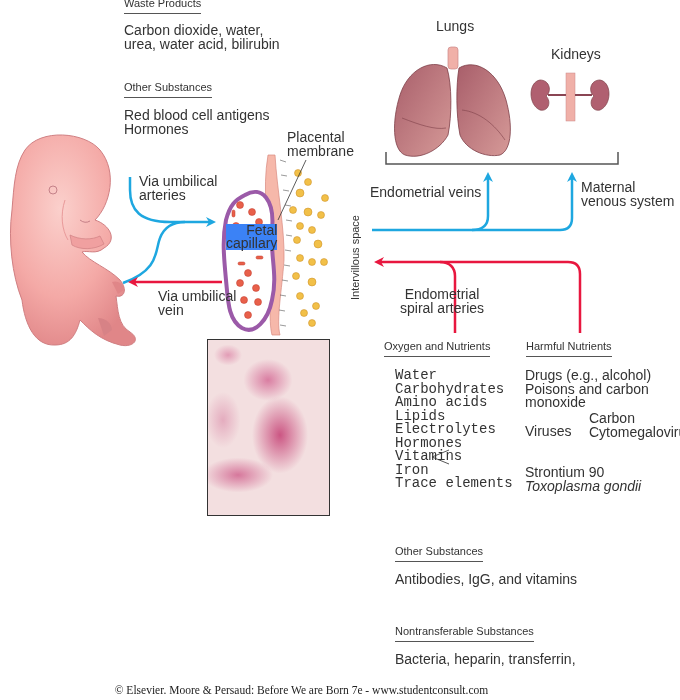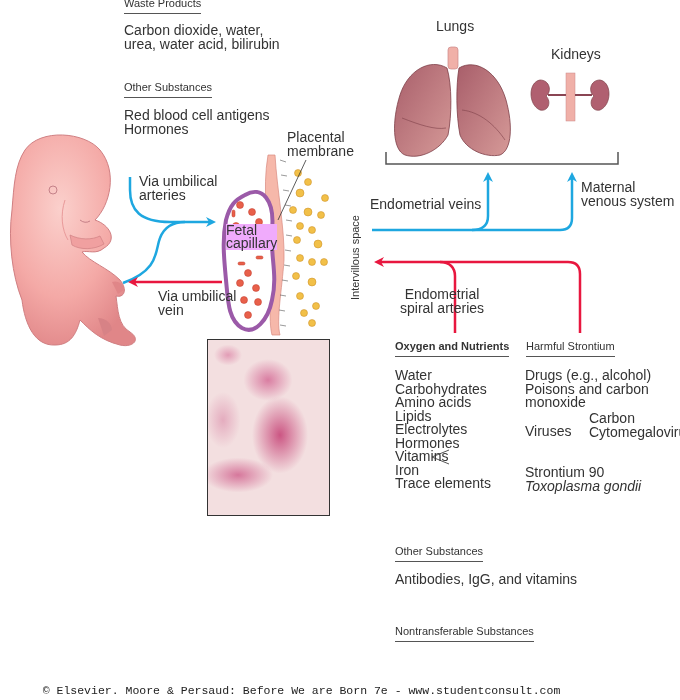--- a/index.html
+++ b/index.html
@@ -6,21 +6,21 @@
   body { width: 680px; height: 700px; position: relative; overflow: hidden;
          font-family: "Liberation Sans", sans-serif; color: #333333; }
   .txt { position: absolute; font-size: 14px; line-height: 13.5px; color: #333333; white-space: nowrap; }
   .hdr { position: absolute; font-size: 11px; line-height: 13px; color: #333333; white-space: nowrap;
          padding-bottom: 3px; border-bottom: 1.5px solid #555555; }
   .lines div { white-space: nowrap; }
   svg.art { position: absolute; left: 0; top: 0; }
   .rot { position: absolute; font-size: 11px; color: #333; white-space: nowrap;
          transform: rotate(-90deg); transform-origin: left top; }
   .footer { position: absolute; left: 0; width: 603px; top: 684px; text-align: center;
-            font-family: Liberation Mono, monospace; font-size: 11.5px; color: #222; }
+            font-family: Liberation Serif, serif; font-size: 11.5px; color: #222; }
   .italic { font-style: italic; }
   .micro { position: absolute; left: 207px; top: 339px; width: 121px; height: 175px;
            border: 1.5px solid #333; overflow: hidden;
            background:
              radial-gradient(ellipse 40px 55px at 72px 95px, rgba(190,40,100,0.75), rgba(190,40,100,0) 70%),
              radial-gradient(ellipse 35px 30px at 60px 40px, rgba(200,60,120,0.6), rgba(200,60,120,0) 70%),
              radial-gradient(ellipse 50px 25px at 30px 135px, rgba(195,50,110,0.6), rgba(195,50,110,0) 70%),
              radial-gradient(ellipse 25px 40px at 15px 80px, rgba(210,110,150,0.45), rgba(210,110,150,0) 70%),
              radial-gradient(ellipse 20px 15px at 20px 15px, rgba(210,90,140,0.5), rgba(210,90,140,0) 70%),
              #f3dfe0; }
@@ -155,63 +155,63 @@
 </div>
 
 <div class="txt" style="left:436px; top:20px;">Lungs</div>
 <div class="txt" style="left:551px; top:48px;">Kidneys</div>
 
 <div class="txt lines" style="left:287px; top:131px;">
   <div>Placental</div>
   <div>membrane</div>
 </div>
 
-<div class="txt lines" style="left:226px; top:224px; text-align:left; background:#f0abfc; line-height:13px;">
+<div class="txt lines" style="left:226px; top:224px; text-align:right; background:#3b82f6; line-height:13px;">
   <div>Fetal</div>
   <div>capillary</div>
 </div>
 
 <div class="rot" style="left:349px; top:300px;">Intervillous space</div>
 
 <div class="txt lines" style="left:139px; top:175px;">
   <div>Via umbilical</div>
   <div>arteries</div>
 </div>
 
 <div class="txt lines" style="left:158px; top:290px;">
   <div>Via umbilical</div>
   <div>vein</div>
 </div>
 
-<div class="txt" style="left:370px; top:198px;text-align:center;">Endometrial veins</div>
+<div class="txt" style="left:370px; top:186px;text-align:center;">Endometrial veins</div>
 
 <div class="txt lines" style="left:581px; top:181px;">
   <div>Maternal</div>
   <div>venous system</div>
 </div>
 
 <div class="txt lines" style="left:372px; top:288px; text-align:center;margin-left:28px;">
   <div>Endometrial</div>
   <div>spiral arteries</div>
 </div>
 
-<div class="hdr" style="left:395px; top:340px;font-weight:bold;">Oxygen and Nutrients</div>
-<div class="txt lines" style="left:395px; top:369px;">
+<div class="hdr" style="left:384px; top:340px;">Oxygen and Nutrients</div>
+<div class="txt lines" style="left:395px; top:369px;font-family:Liberation Mono, monospace;">
   <div>Water</div>
   <div>Carbohydrates</div>
   <div>Amino acids</div>
   <div>Lipids</div>
   <div>Electrolytes</div>
   <div>Hormones</div>
   <div>Vitamins</div>
   <div>Iron</div>
   <div>Trace elements</div>
 </div>
 
-<div class="hdr" style="left:526px; top:340px;">Harmful Strontium</div>
+<div class="hdr" style="left:526px; top:340px;">Harmful Nutrients</div>
 <div class="txt lines" style="left:525px; top:369px;">
   <div>Drugs (e.g., alcohol)</div>
   <div>Poisons and carbon</div>
   <div>monoxide</div>
 </div>
 <div class="txt" style="left:525px; top:425px;">Viruses</div>
 <div class="txt lines" style="left:589px; top:412px;">
   <div>Carbon</div>
   <div>Cytomegalovirus</div>
 </div>
@@ -220,15 +220,16 @@
   <div class="italic">Toxoplasma gondii</div>
 </div>
 
 <div class="hdr" style="left:395px; top:545px;">Other Substances</div>
 <div class="txt lines" style="left:395px; top:573px;">
   <div>Antibodies, IgG, and vitamins</div>
 </div>
 
 <div class="hdr" style="left:395px; top:625px;">Nontransferable Substances</div>
 <div class="txt lines" style="left:395px; top:653px;">
+  <div>Bacteria, heparin, transferrin,</div>
 </div>
 
 <div class="footer">© Elsevier. Moore &amp; Persaud: Before We are Born 7e - www.studentconsult.com</div>
 
 </body></html>

